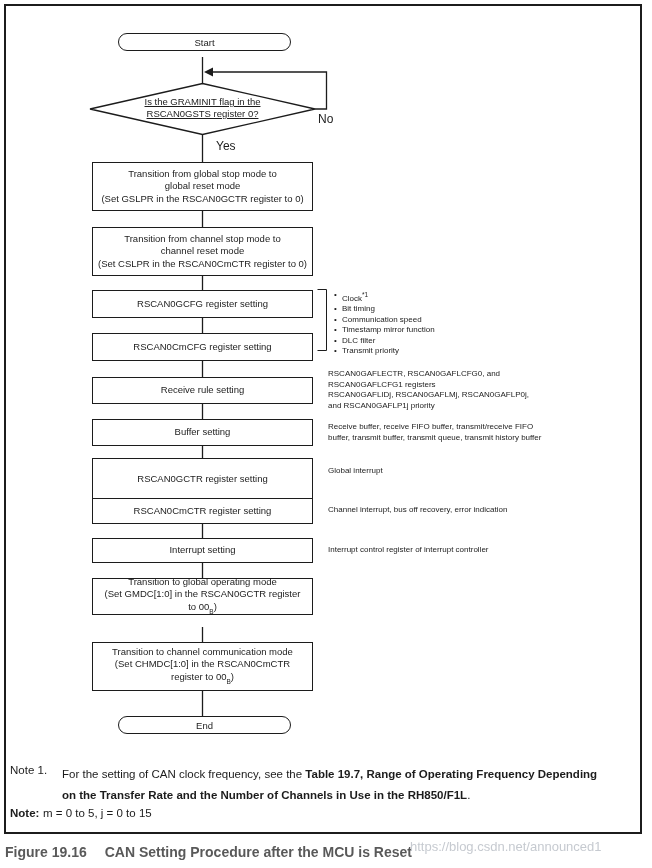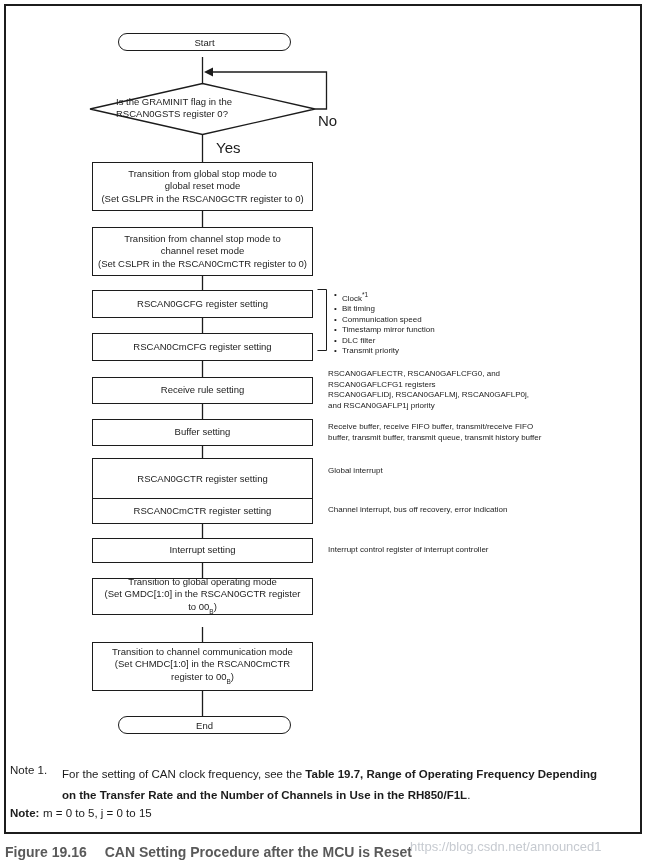--- a/index.html
+++ b/index.html
@@ -7,22 +7,22 @@
         font-family:"Liberation Sans",sans-serif;color:#1c1c1c;overflow:hidden;}
   .frame{position:absolute;left:4px;top:4px;width:638px;height:830px;border:2px solid #1c1c1c;background:#fff;box-sizing:border-box;}
   svg.lines{position:absolute;left:0;top:0;pointer-events:none;}
   .term{position:absolute;left:118px;width:173px;height:18px;border:1.5px solid #1c1c1c;border-radius:12px;
         display:flex;align-items:center;justify-content:center;font-size:9.5px;background:#fff;box-sizing:border-box;}
   .proc{position:absolute;left:92px;width:221px;border:1.2px solid #1c1c1c;display:flex;align-items:center;justify-content:center;
         text-align:center;font-size:9.5px;line-height:12.5px;background:#fff;box-sizing:border-box;white-space:pre-line;}
   .ptxt{white-space:pre-line;}
   sub{font-size:6.5px;position:relative;bottom:-1px;}
   sup{font-size:6.5px;}
-  .dtext{position:absolute;left:116px;top:96px;width:161px;text-align:left;font-size:9.5px;line-height:11.5px;}
-  .lbl{position:absolute;font-size:15px;}
+  .dtext{position:absolute;left:122px;top:96px;width:161px;text-align:center;font-size:9.5px;line-height:11.5px;text-decoration:underline;}
+  .lbl{position:absolute;font-size:12px;}
   .ann{position:absolute;left:328px;font-size:8px;line-height:10.5px;white-space:pre-line;}
   .bullets{position:absolute;left:334px;top:290px;font-size:8px;line-height:10.5px;}
   .bl{display:flex;}
   .bl .dot{width:8px;}
   .note-label{position:absolute;font-size:11.5px;text-align:right;}
   .note-body{position:absolute;left:62px;top:764px;width:580px;font-size:11.5px;line-height:21px;}
   .bold{font-weight:bold;}
   .caption{position:absolute;left:5px;top:844px;font-weight:bold;font-size:14px;color:#595959;display:flex;gap:18px;white-space:nowrap;}
   .watermark{position:absolute;left:410px;top:839px;font-size:13px;color:#c6cad0;z-index:6;pointer-events:none;white-space:nowrap;}
 </style>

